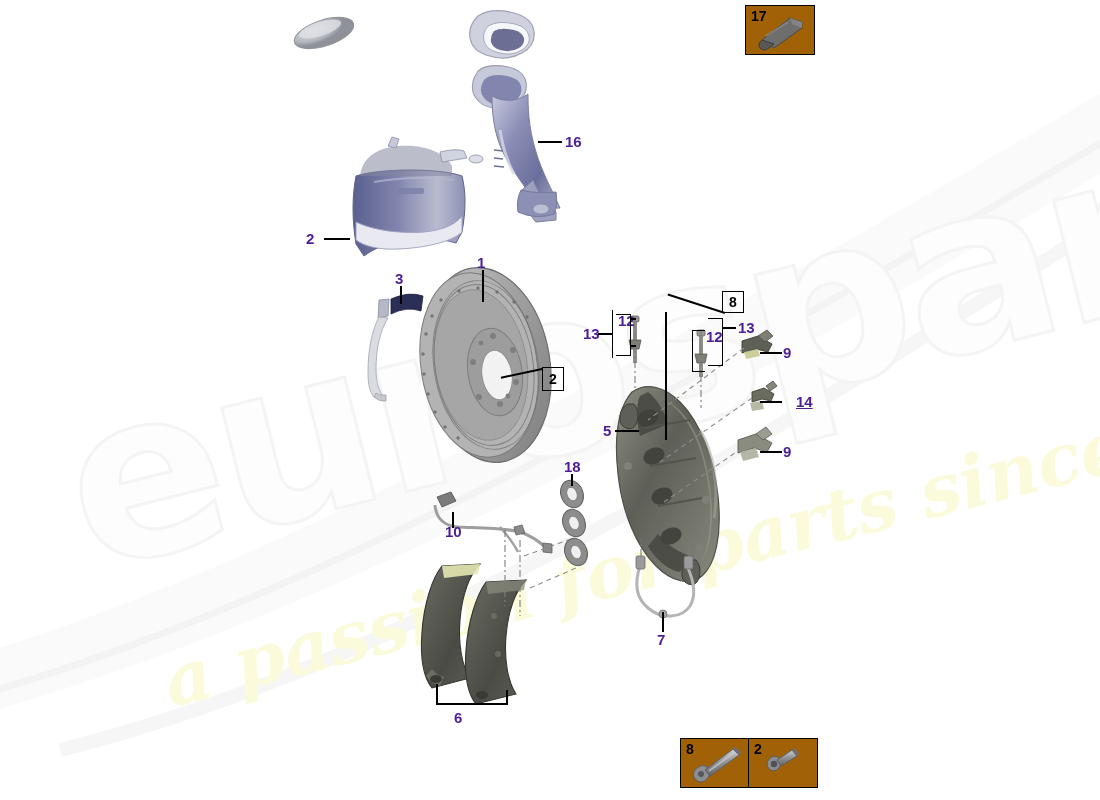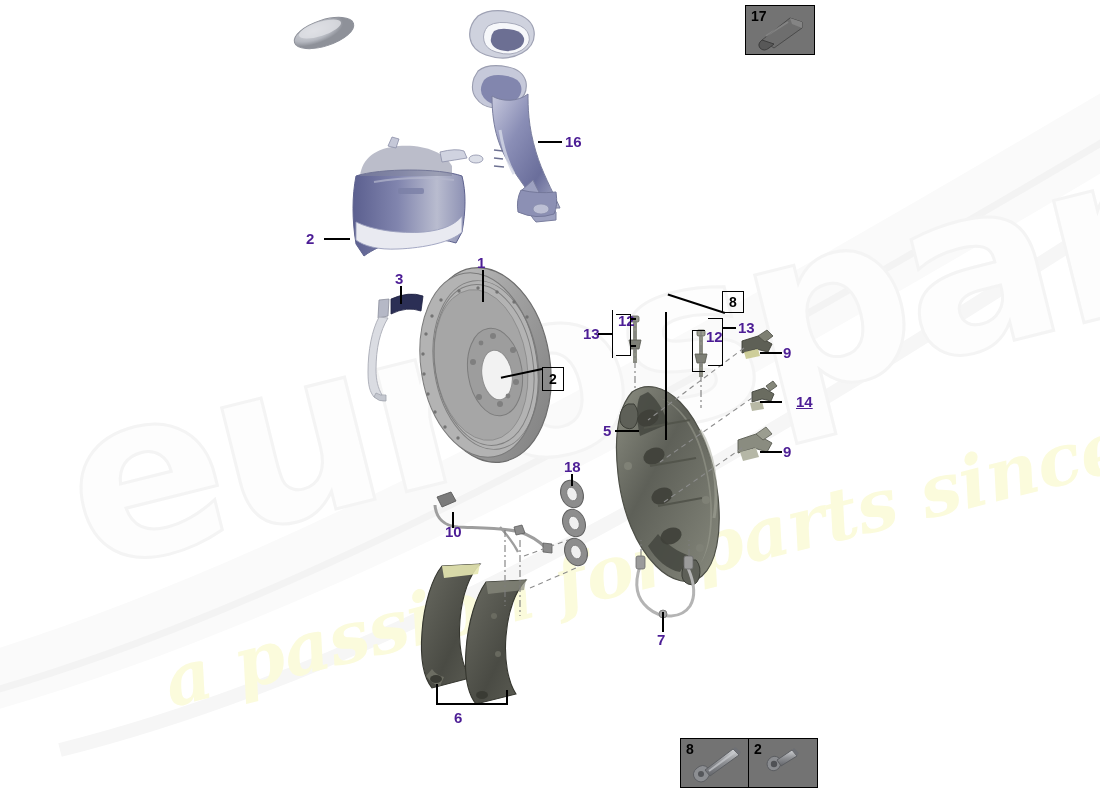--- a/index.html
+++ b/index.html
@@ -26,21 +26,21 @@
   .lbl{position:absolute;font-weight:700;font-size:15px;color:#4c1d95;
        font-family:"Liberation Sans",sans-serif;line-height:1;}
   .lblbox{position:absolute;border:1.6px solid #000;background:rgba(255,255,255,.0);
        font-weight:700;font-size:14px;color:#000;
        display:flex;align-items:center;justify-content:center;}
   .ldr{position:absolute;background:#000;}
   .ldr.h{height:1.6px;}
   .ldr.v{width:1.6px;}
   .brk{position:absolute;border:1.6px solid #000;border-right:none;}
 
-  .legendbox{position:absolute;border:1.8px solid #000;background:#737373;}
+  .legendbox{position:absolute;border:1.8px solid #000;background:#a16207;}
   .legendbox .n{position:absolute;left:5px;top:2px;font-weight:700;font-size:14px;}
 
   svg{overflow:visible;}
   .p{position:absolute;}
 </style>
 </head>
 <body>
 
 <div id="sheet">
 

